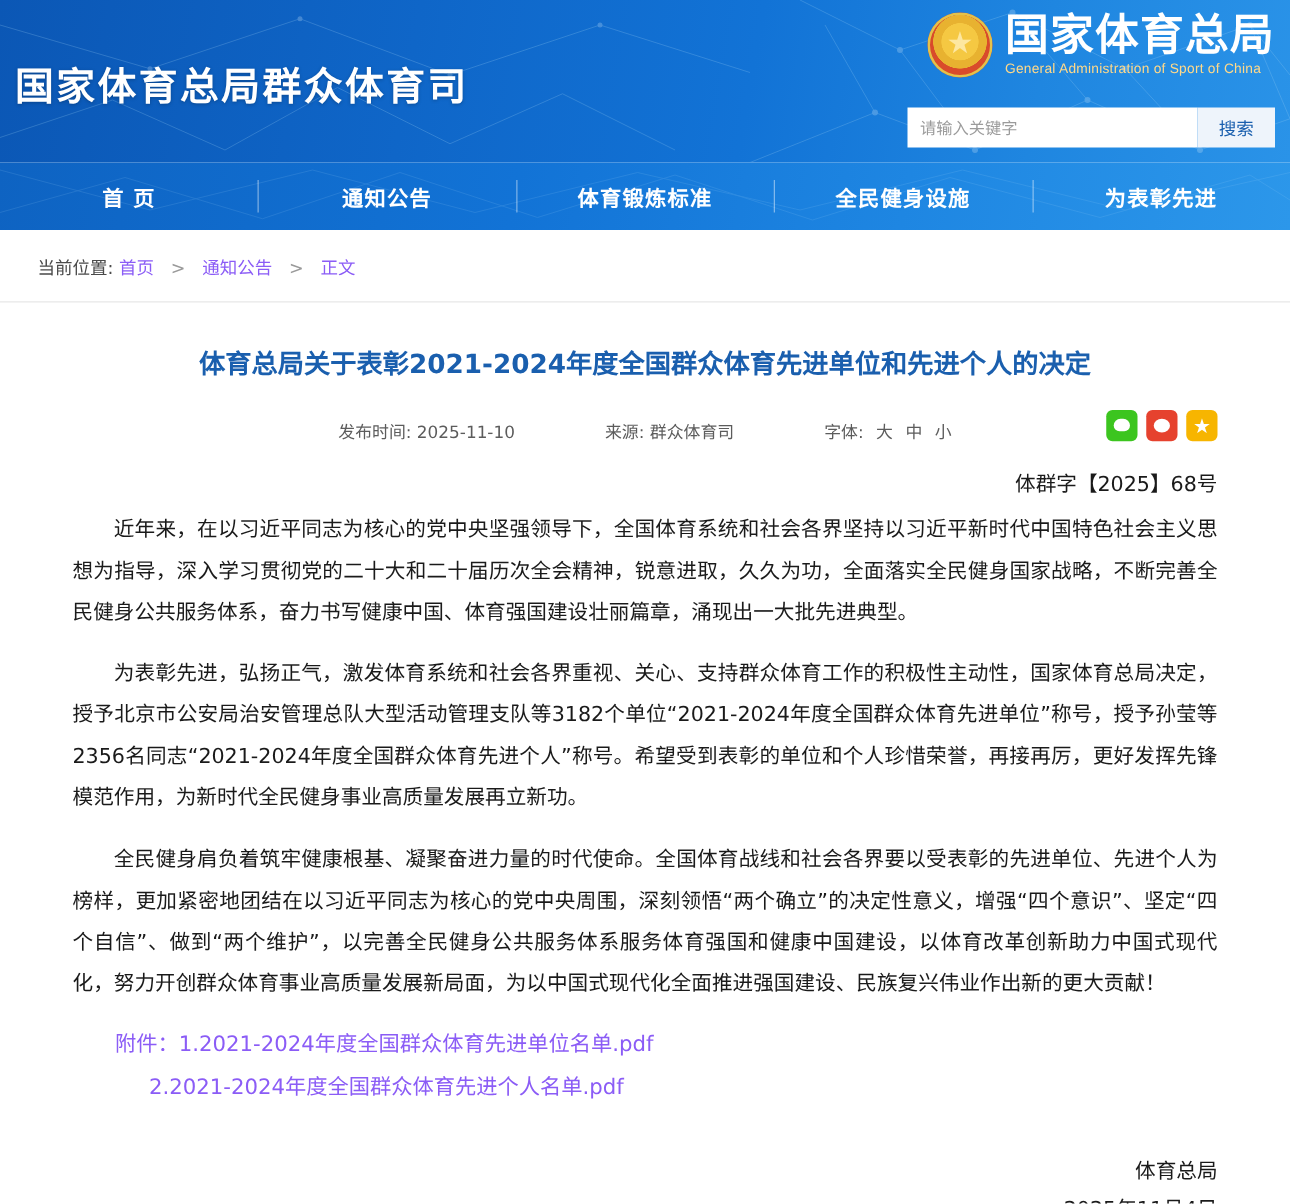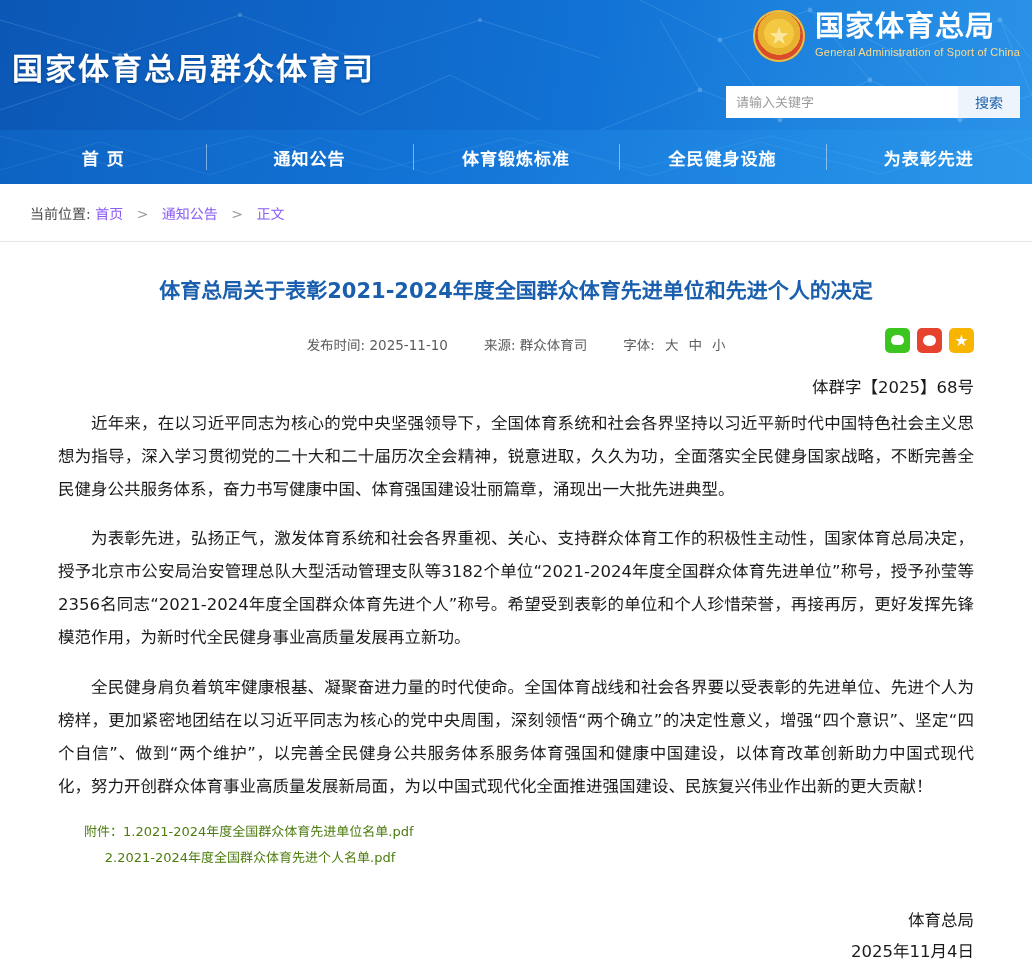--- a/index.html
+++ b/index.html
@@ -59,25 +59,25 @@
     content: "★";
     position: absolute;
     left: 50%; top: 50%;
     transform: translate(-50%,-52%);
     color: #fde7a0;
     font-size: 24px;
     line-height: 1;
   }
   .brand-cn {
     color: #ffffff;
-    font-size: 29px;
+    font-size: 35px;
     font-weight: bold;
     letter-spacing: 1px;
     line-height: 1.05;
-    font-family: Liberation Mono, monospace;
+    font-family: Liberation Sans, sans-serif;
   }
   .brand-en {
     color: #ffd98a;
     font-size: 11px;
     letter-spacing: .2px;
     margin-top: 2px;
   }
   .search-box {
     position: absolute;
     right: 12px;
@@ -166,21 +166,21 @@
     font-size: 21px;
     font-weight: bold;
     line-height: 1.5;
     font-family: "DejaVu Sans", "Liberation Sans", sans-serif;
   }
   .meta {
     margin-top: 26px;
     display: flex;
     align-items: flex-start;
     justify-content: center;
-    gap: 36px;
+    gap: 72px;
     font-size: 13.5px;
     color: #5c5c5c;
     position: relative;
     font-family: "DejaVu Sans", "Liberation Sans", sans-serif;
   }
   .meta .fontsize { display: flex; align-items: center; gap: 10px; }
   .meta .fontsize span.opt { cursor: pointer; }
   .share {
     position: absolute;
     right: 0;
@@ -223,23 +223,23 @@
   .body-p {
     margin-top: 9px;
     font-size: 16.5px;
     line-height: 2.0;
     color: #1a1a1a;
     text-align: justify;
     text-indent: 2em;
     font-family: "DejaVu Sans", "Liberation Sans", sans-serif;
   }
   .attach-line {
-    font-size: 13px;
+    font-size: 17px;
     line-height: 2.0;
-    color: #4d7c0f;
+    color: #8b5cf6;
     text-indent: 2em;
     font-family: "DejaVu Sans", "Liberation Sans", sans-serif;
   }
   .attach-line.indent2 { text-indent: 3.6em; }
   .sign {
     margin-top: 34px;
     text-align: right;
     font-size: 16.5px;
     line-height: 1.9;
     color: #1a1a1a;

